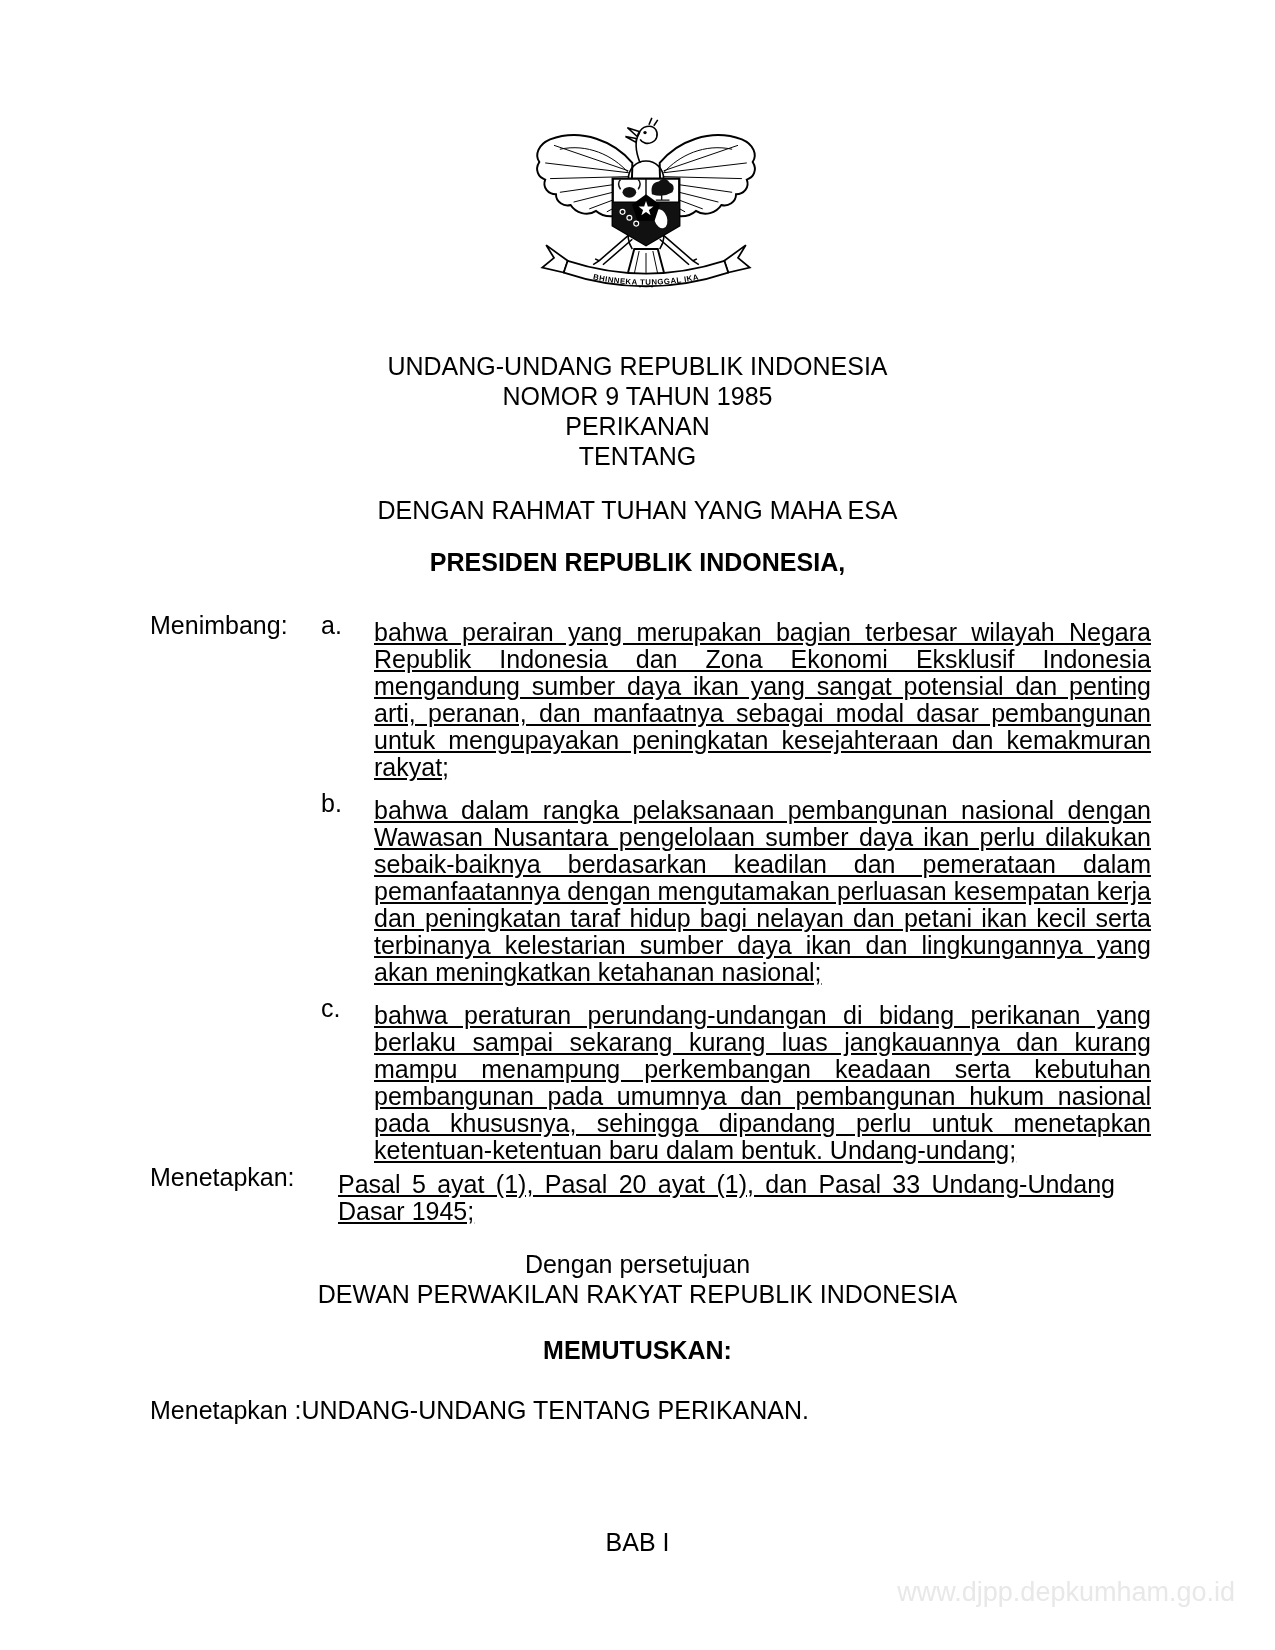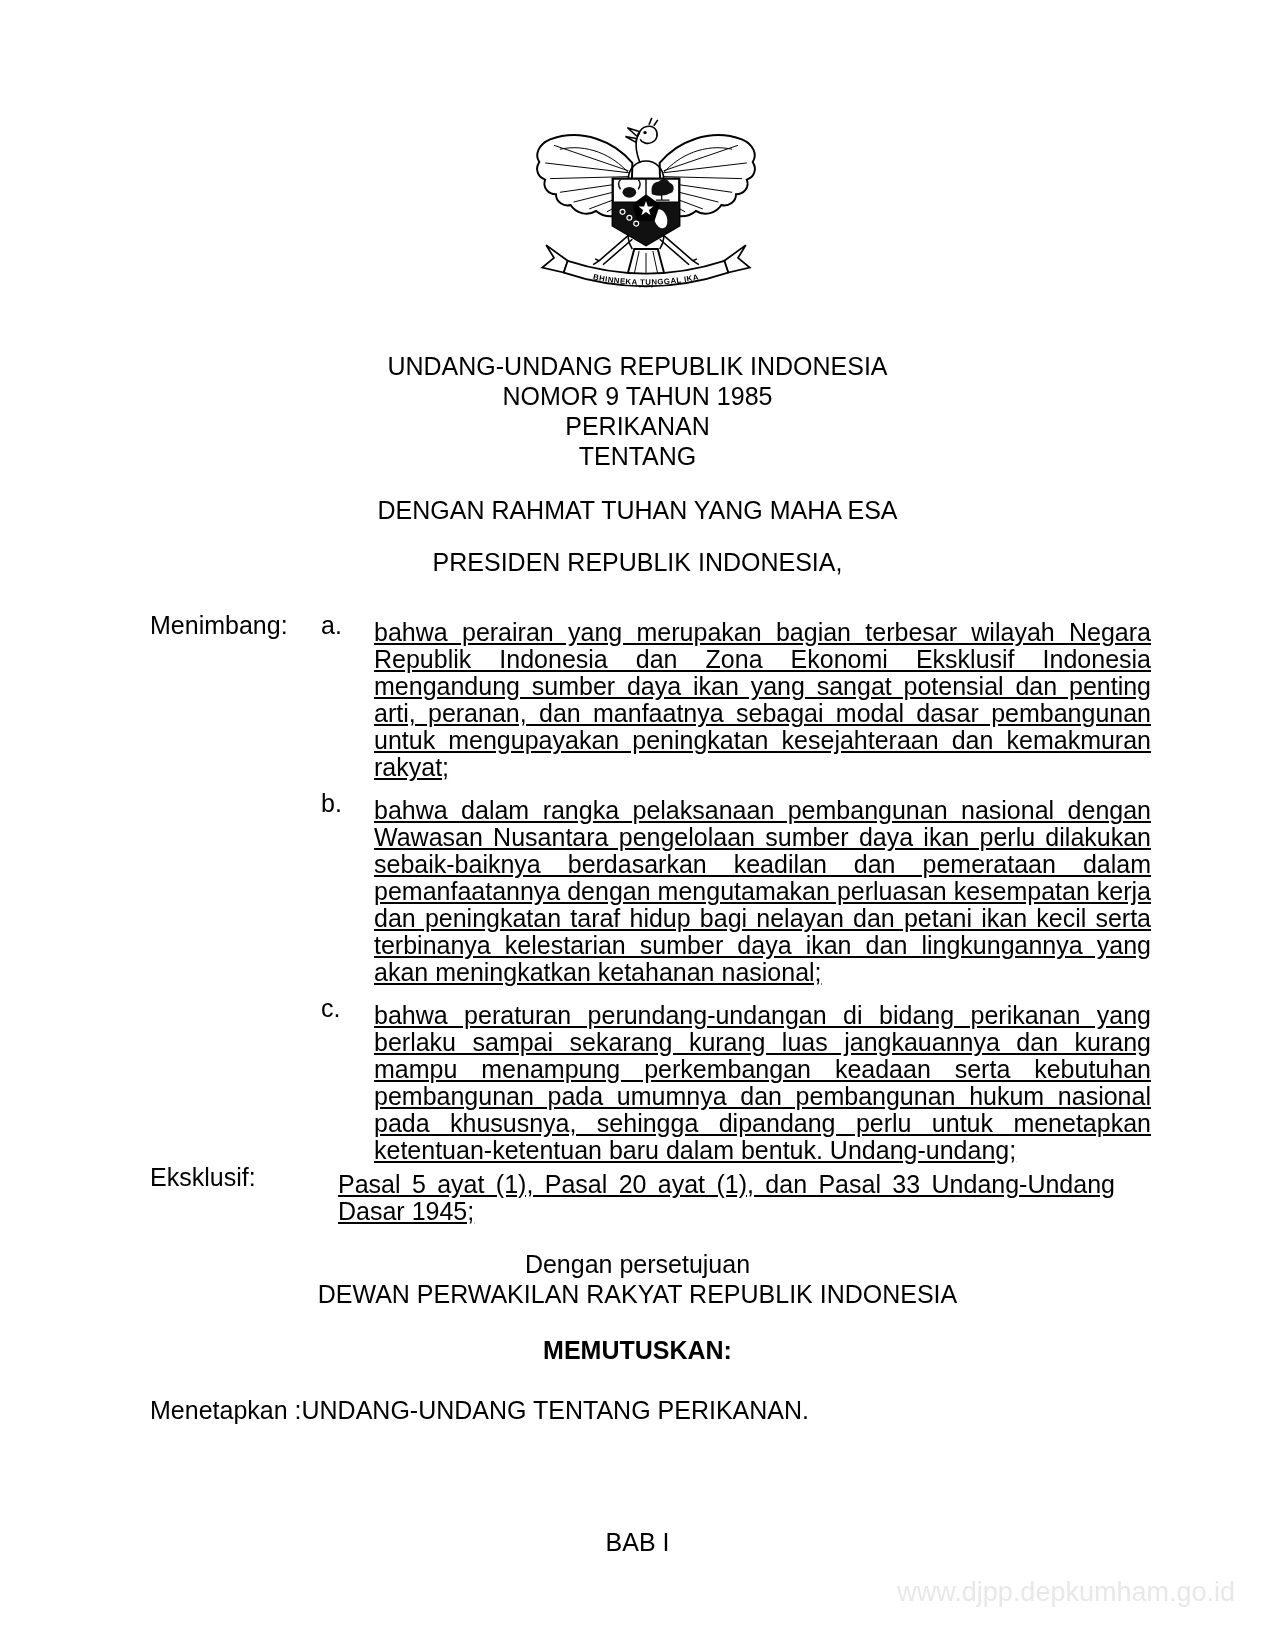--- a/index.html
+++ b/index.html
@@ -4,21 +4,21 @@
 <style>
   html,body { margin:0; padding:0; background:#ffffff; }
   .page {
     position:relative; width:1275px; height:1650px; background:#ffffff;
     font-family:"Liberation Sans","DejaVu Sans",sans-serif; color:#000;
     font-size:25px; overflow:hidden;
   }
   .centered { position:absolute; left:150px; width:975px; text-align:center; }
   .title-block { top:351px; line-height:30px; }
   .invocation { top:496px; }
-  .issuer { top:548px; }
+  .issuer { top:548px;font-weight:bold; }
   .section { position:absolute; left:150px; width:973px; line-height:29.5px; display:flex; align-items:flex-start; }
   .menimbang { top:611px;gap:36px; }
   .menimbang .label { width:135px; flex:none; }
   .mengingat { top:1163px; }
   .mengingat .label { width:180px; flex:none; }
   .items { width:838px; flex:none; }
   .item { display:flex; align-items:flex-start; }
   .letter { width:45px; flex:none; }
   .just { margin:8px; width:793px; text-align:justify; line-height:27px;text-decoration:underline; }
   .agreement { top:1250px; line-height:29.5px; }
@@ -113,21 +113,21 @@
         <p class="just">bahwa dalam rangka pelaksanaan pembangunan nasional dengan Wawasan Nusantara pengelolaan sumber daya ikan perlu dilakukan sebaik-baiknya berdasarkan keadilan dan pemerataan dalam pemanfaatannya dengan mengutamakan perluasan kesempatan kerja dan peningkatan taraf hidup bagi nelayan dan petani ikan kecil serta terbinanya kelestarian sumber daya ikan dan lingkungannya yang akan meningkatkan ketahanan nasional;</p>
       </div>
       <div class="item">
         <span class="letter">c.</span>
         <p class="just">bahwa peraturan perundang-undangan di bidang perikanan yang berlaku sampai sekarang kurang luas jangkauannya dan kurang mampu menampung perkembangan keadaan serta kebutuhan pembangunan pada umumnya dan pembangunan hukum nasional pada khususnya, sehingga dipandang perlu untuk menetapkan ketentuan-ketentuan baru dalam bentuk. Undang-undang;</p>
       </div>
     </div>
   </div>
 
   <div class="section mengingat">
-    <div class="label">Eksklusif:</div>
+    <div class="label">Menetapkan:</div>
     <p class="just">Pasal 5 ayat (1), Pasal 20 ayat (1), dan Pasal 33 Undang-Undang Dasar 1945;</p>
   </div>
 
   <div class="centered agreement">
     <div>Dengan persetujuan</div>
     <div>DEWAN PERWAKILAN RAKYAT REPUBLIK INDONESIA</div>
   </div>
 
   <div class="centered decision">MEMUTUSKAN:</div>
 

